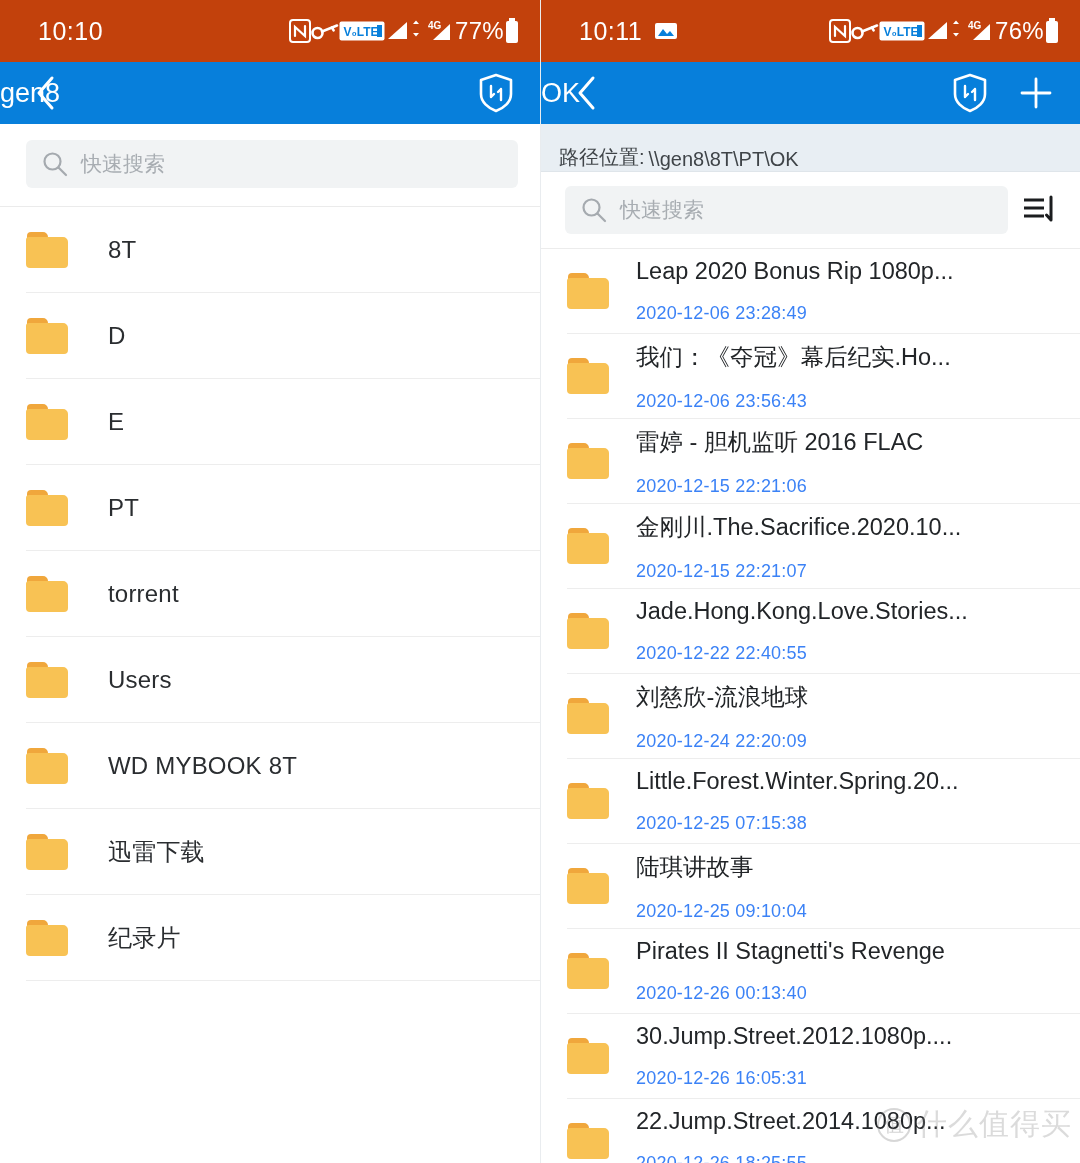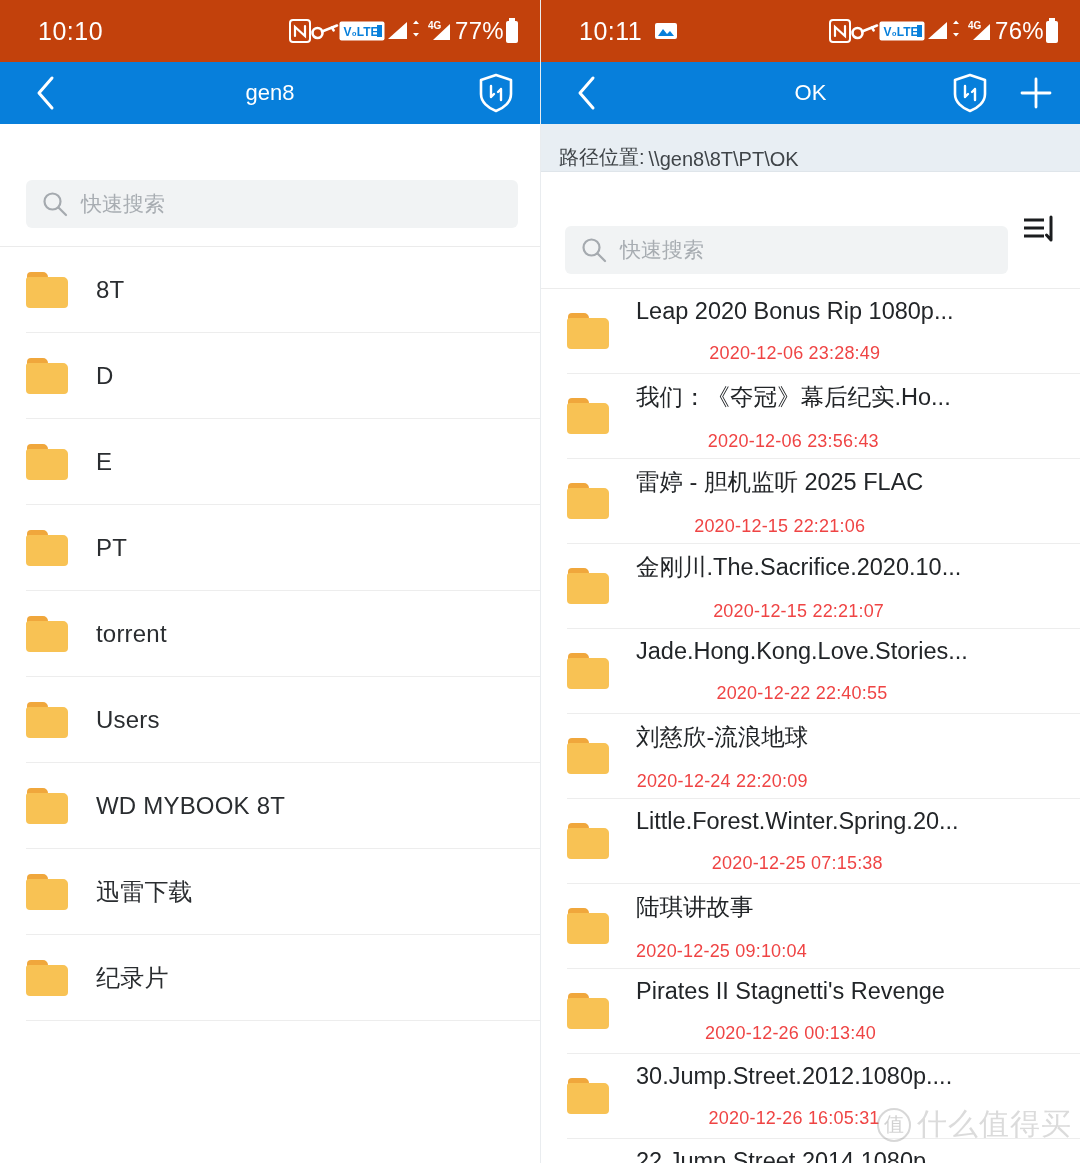--- a/index.html
+++ b/index.html
@@ -55,22 +55,21 @@
     position: relative;
   }
   .appbar-back {
     width: 44px; height: 44px;
     display:flex; align-items:center; justify-content:center;
     cursor: pointer;
   }
   .appbar-title {
     position: absolute;
     left: 0; right: 0;
-    text-align: center;
-    font-size: 22px;
+    font-size: 27px;
     font-weight: 400;
     pointer-events: none;
   }
   .panel-right .appbar-title { padding-right: 0; }
   .appbar-actions {
     margin-left: auto;
     display: flex; align-items: center;
     gap: 22px;
     z-index: 2;
   }
@@ -104,21 +103,20 @@
   .panel-right .search-wrap { padding: 14px 10px 14px 24px; }
   .search-box {
     flex: 1;
     height: 48px;
     background: #F1F3F4;
     border-radius: 6px;
     display: flex;
     align-items: center;
     padding-left: 16px;
     gap: 13px;
-    margin-top: 40px;
   }
   .search-ph {
     font-size: 21px;
     color: #a8adb2;
   }
   .sort-btn {
     width: 62px; height: 48px;
     display:flex; align-items:center; justify-content:center;
     cursor: pointer;
   }
@@ -130,43 +128,42 @@
     align-items: center;
     cursor: pointer;
   }
   .row-inner {
     display:flex; align-items:center;
     width: 100%;
     border-bottom: 1px solid #ededed;
   }
   
   .panel-left .row { height: 86px; padding-left: 26px; }
-  .panel-left .row-inner { height: 86px; padding-right: 8px; }
+  .panel-left .row-inner { height: 86px; padding-right: 8px; gap: 12px; }
   .panel-left .folder { margin-right: 28px; }
   .panel-left .row-label {
     font-size: 24px;
     color: #2a2d30;
     letter-spacing: .2px;
   }
   
   .panel-right .row { height: 85px; padding-left: 26px; }
   .panel-right .row-inner { height: 85px; padding-right: 8px; }
   .panel-right .folder { margin-right: 27px; }
   .row-text { display: flex; flex-direction: column; gap: 18px; min-width:0; }
   .panel-right .row-label {
     font-size: 23.5px;
     color: #222528;
     white-space: nowrap;
     letter-spacing: 0;
   }
   .row-sub {
     font-size: 18px;
-    color: #ef4444;
+    color: #3b82f6;
     letter-spacing: .2px;
-    text-align: center;
   }
 
   
   .folder {
     position: relative;
     width: 42px; height: 36px;
     flex: 0 0 auto;
   }
   .folder .tab {
     position: absolute;
@@ -503,21 +500,21 @@
             </div>
           </div>
         </div>
         <div class="row">
           <div class="row-inner">
             <span class="folder">
               <span class="tab"></span>
               <span class="body"></span>
             </span>
             <div class="row-text">
-              <span class="row-label">雷婷 - 胆机监听 2025 FLAC</span>
+              <span class="row-label">雷婷 - 胆机监听 2016 FLAC</span>
               <span class="row-sub">2020-12-15 22:21:06</span>
             </div>
           </div>
         </div>
         <div class="row">
           <div class="row-inner">
             <span class="folder">
               <span class="tab"></span>
               <span class="body"></span>
             </span>

